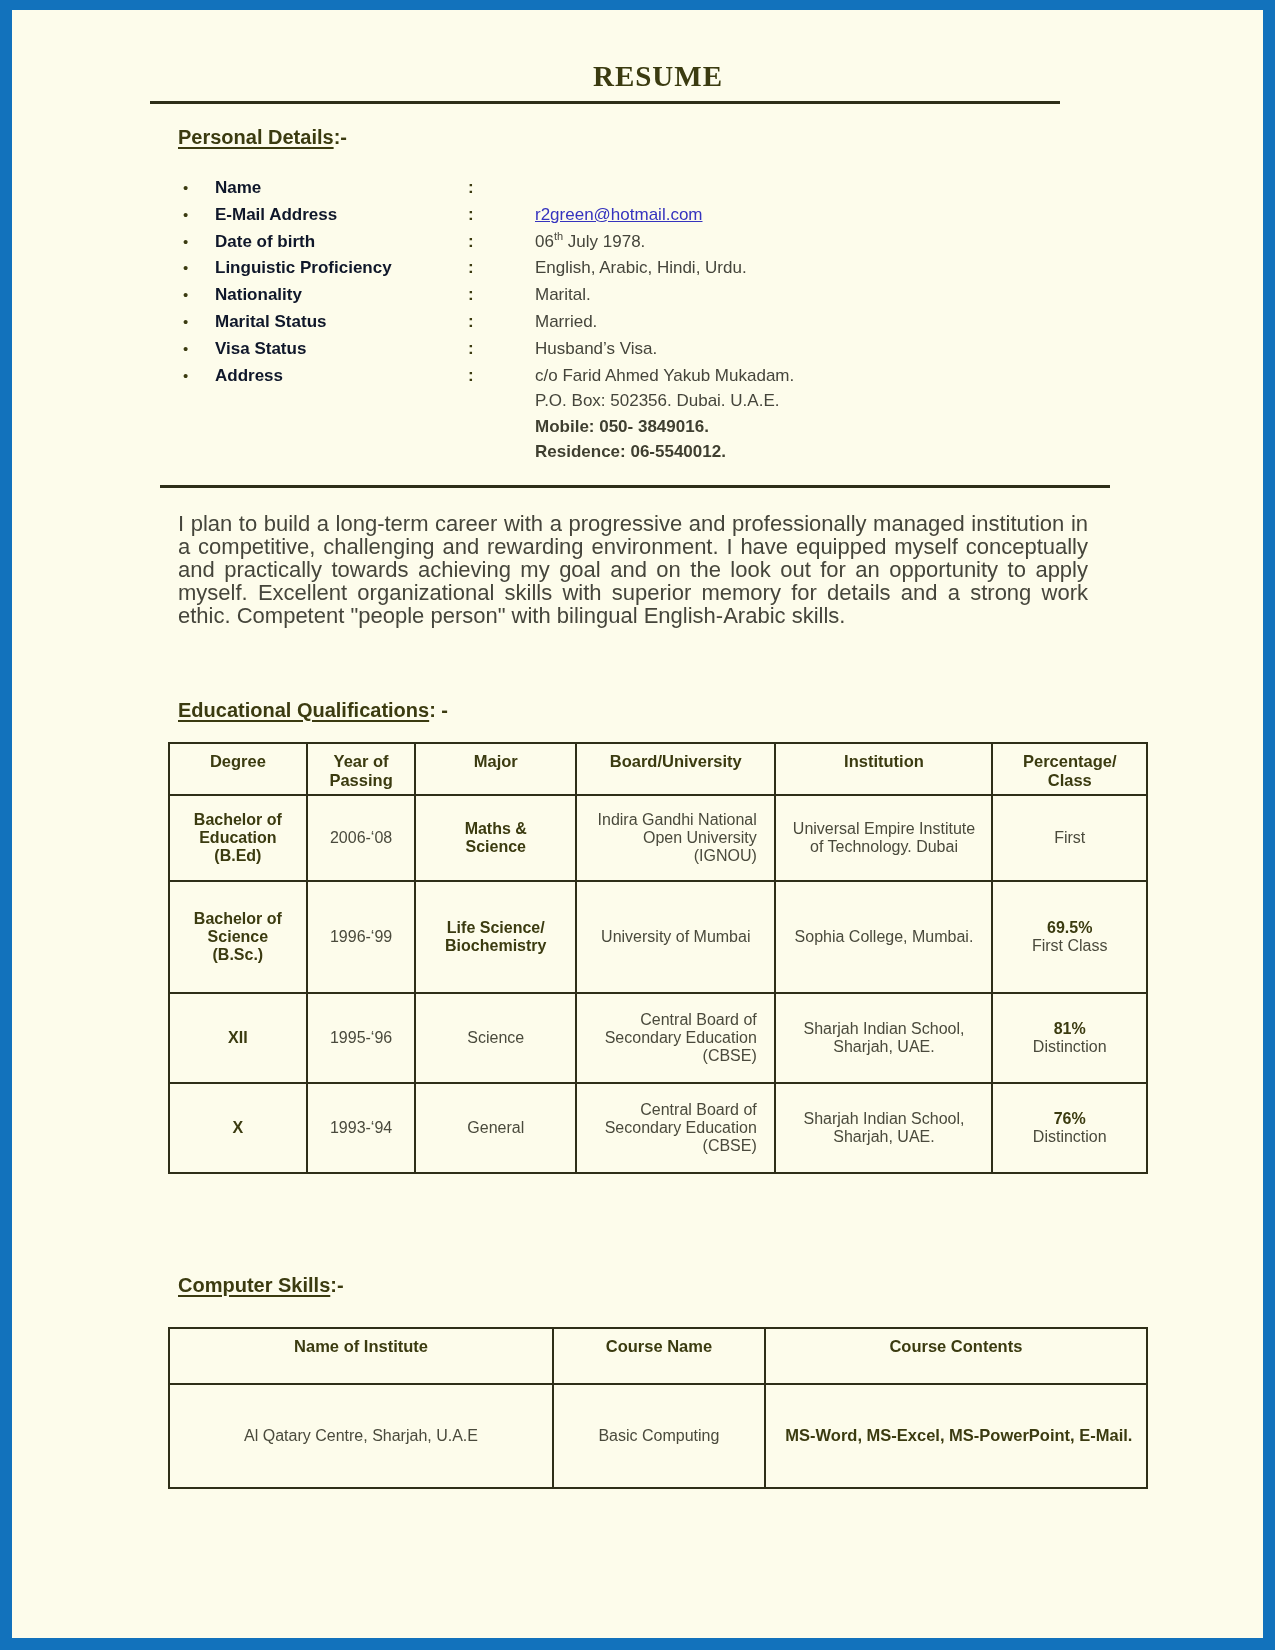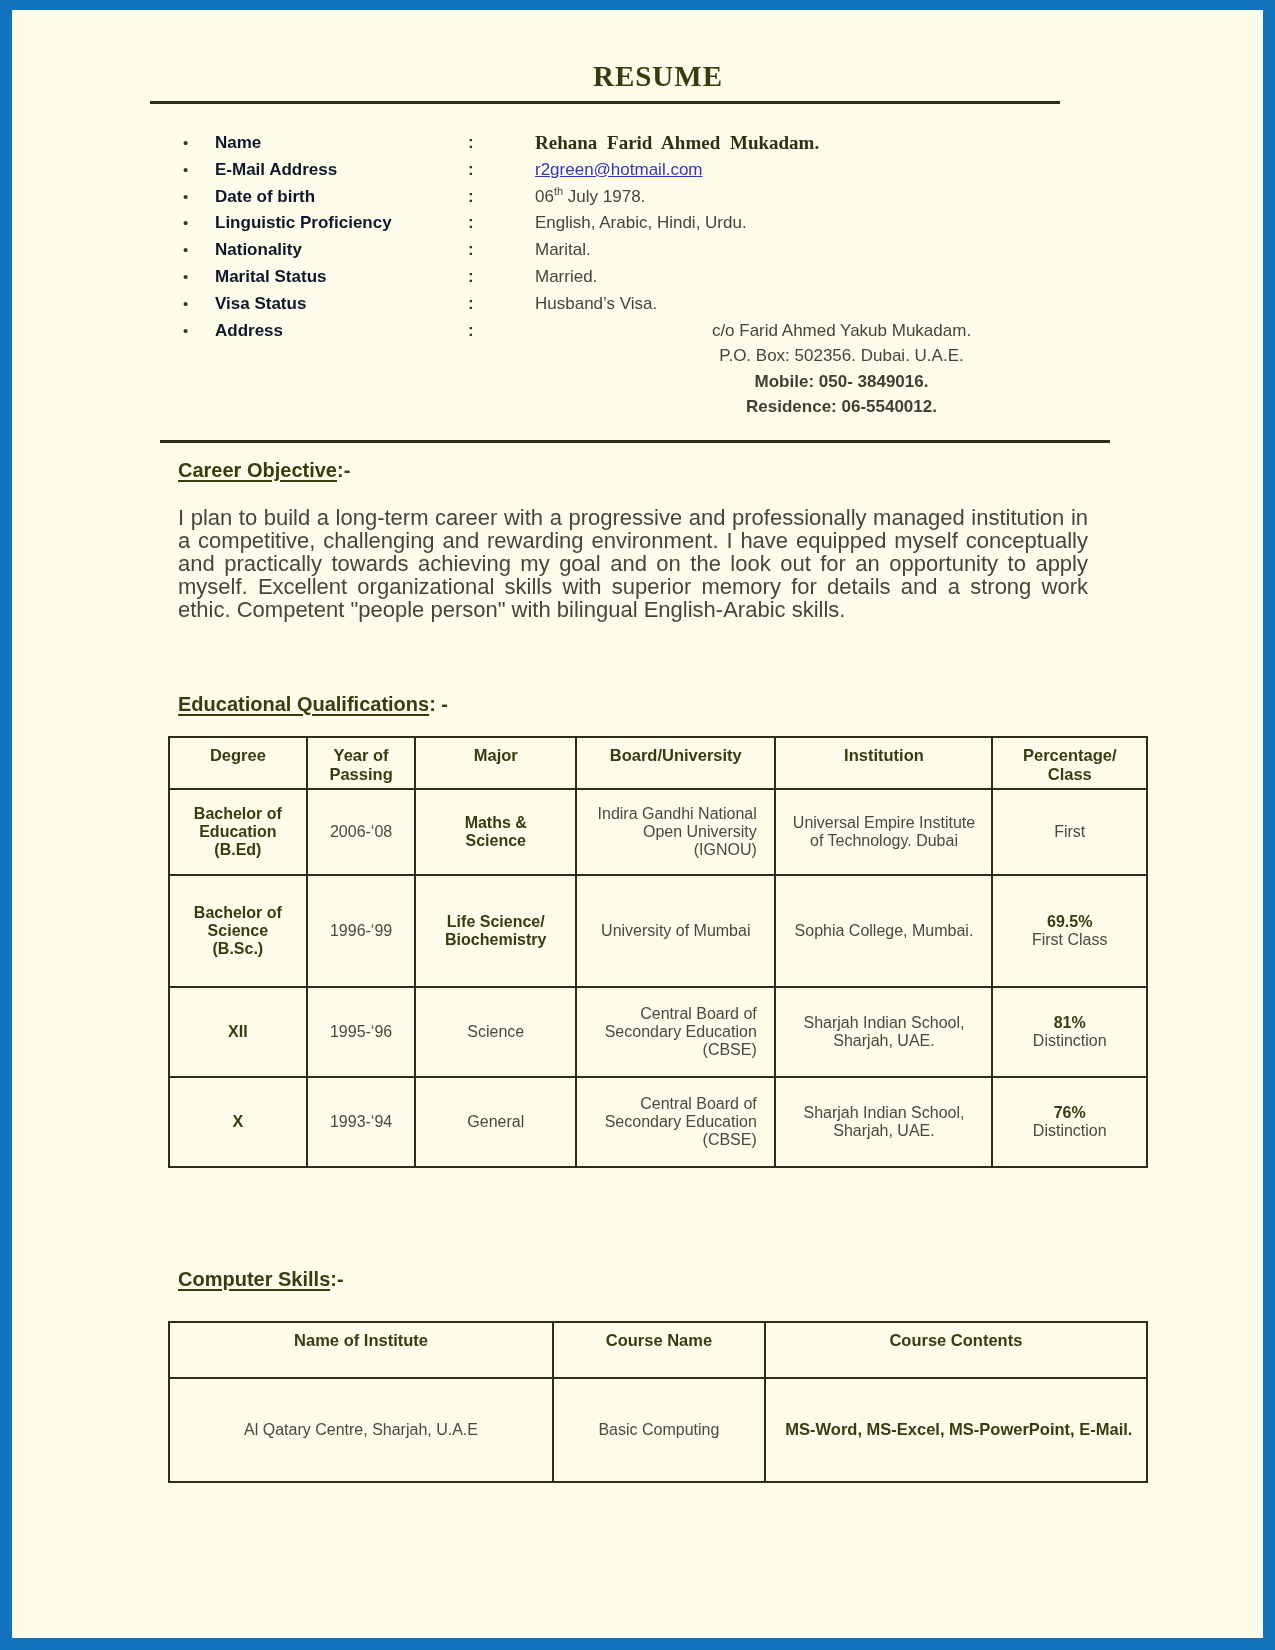--- a/index.html
+++ b/index.html
@@ -43,21 +43,21 @@
   
   .pd-list { margin-top:26px; }
   .pd-row { display:flex; align-items:flex-start; padding-left:15px; line-height:26.8px; font-size:17px; }
   .pd-bullet { width:32px; color:#3B3B10; font-size:15px; }
   .pd-label { width:253px; font-weight:bold; color:#0f172a; }
   .pd-colon { width:67px; font-weight:bold; color:#3B3B10; }
   .pd-value { flex:1; color:#45453B; }
   .pd-name  { font-family:"Liberation Serif", serif; font-weight:bold; font-size:19px; color:#332F12; word-spacing:5px; }
   .pd-link  { color:#3533BE; text-decoration:underline; }
   .pd-value sup { font-size:11px; vertical-align:super; line-height:0; }
-  .addr-line { line-height:25.5px;text-align:center; }
+  .addr-line { line-height:25.5px; }
   .addr-bold { font-weight:bold; color:#3F3F30; }
   
   .section-divider {
     margin-top:20px; margin-left:-8px;
     width:950px; height:0;
     border-top:3px solid #2E2E18;
   }
   
   .objective-text {
     margin:24px 0 0 10px;
@@ -92,27 +92,27 @@
   .pct-top { display:block; }
 </style>
 </head>
 <body>
 
 <div class="page">
 
   <div class="doc-title">RESUME</div>
   <div class="title-rule"></div>
 
+  <div class="section-heading h-personal indent"><span class="ul">Personal Details</span><span>:-</span></div>
 
   <div class="pd-list">
     <div class="pd-row">
       <span class="pd-bullet">•</span>
       <span class="pd-label">Name</span>
       <span class="pd-colon">:</span>
-      <span class="pd-value pd-name">Rehana Farid Ahmed Mukadam.</span>
     </div>
     <div class="pd-row">
       <span class="pd-bullet">•</span>
       <span class="pd-label">E-Mail Address</span>
       <span class="pd-colon">:</span>
       <span class="pd-value"><a class="pd-link" href="#">r2green@hotmail.com</a></span>
     </div>
     <div class="pd-row">
       <span class="pd-bullet">•</span>
       <span class="pd-label">Date of birth</span>
@@ -151,21 +151,20 @@
         <span class="addr-line" style="display:block">c/o Farid Ahmed Yakub Mukadam.</span>
         <span class="addr-line" style="display:block">P.O. Box: 502356. Dubai. U.A.E.</span>
         <span class="addr-line addr-bold" style="display:block">Mobile: 050- 3849016.</span>
         <span class="addr-line addr-bold" style="display:block">Residence: 06-5540012.</span>
       </span>
     </div>
   </div>
 
   <div class="section-divider"></div>
 
-  <div class="section-heading h-career indent"><span class="ul">Career Objective</span><span>:-</span></div>
   <div class="objective-text">I plan to build a long-term career with a progressive and professionally managed institution in a competitive, challenging and rewarding environment. I have equipped myself conceptually and practically towards achieving my goal and on the look out for an opportunity to apply myself. Excellent organizational skills with superior memory for details and a strong work ethic. Competent "people person" with bilingual English-Arabic skills.</div>
 
   <div class="section-heading h-education indent"><span class="ul">Educational Qualifications</span><span>: -</span></div>
 
   <table class="edu-table">
     <tbody>
         <tr class="r-head">
       <th class="w-degree">Degree</th>
       <th class="w-year">Year of Passing</th>
       <th class="w-major">Major</th>

